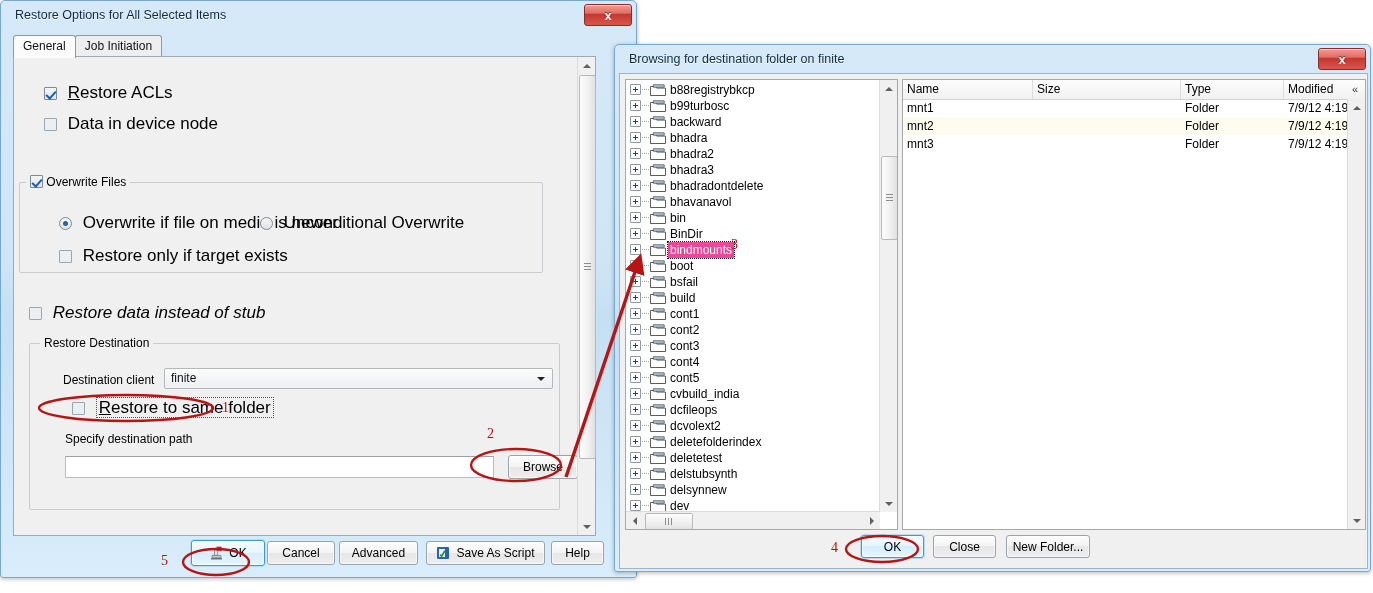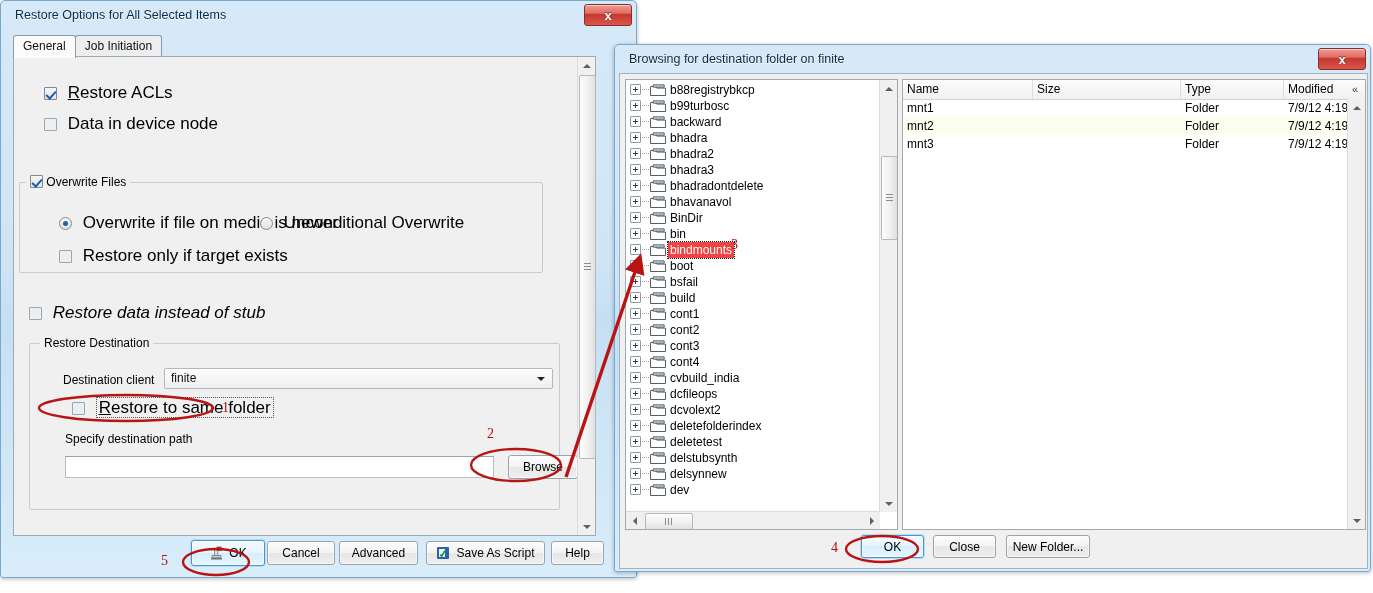--- a/index.html
+++ b/index.html
@@ -148,21 +148,21 @@
   .plus{
     position:absolute;left:4px;top:2px;width:11px;height:11px;box-sizing:border-box;
     border:1px solid #8a9bab;background:#fff;border-radius:1px;
   }
   .plus:before{content:"";position:absolute;left:2px;top:4px;width:5px;height:1px;background:#3c3c3c;}
   .plus:after{content:"";position:absolute;left:4px;top:2px;width:1px;height:5px;background:#3c3c3c;}
   .dots{position:absolute;left:16px;top:7px;width:7px;height:1px;
     background:repeating-linear-gradient(to right,#a0a0a0 0 1px,transparent 1px 2px);}
   .folder{position:absolute;left:24px;top:2px;width:16px;height:12px;}
   .tlabel{position:absolute;left:44px;top:0;font-size:12px;}
-  .tlabel.sel{background:#ef4444;color:#fff;outline:1px dotted #1a1a1a;padding:0 2px;left:42px;}
+  .tlabel.sel{background:#ec4899;color:#fff;outline:1px dotted #1a1a1a;padding:0 2px;left:42px;}
 
   
   .listwrap{position:absolute;border:1px solid #a6a9ac;background:#fff;overflow:hidden;}
   .lhead{
     height:19px;background:linear-gradient(to bottom,#fdfdfd,#f1f1f1);
     border-bottom:1px solid #d2d2d2;position:relative;
   }
   .lhead .hc{position:absolute;top:0;height:19px;line-height:19px;font-size:12px;padding-left:4px;
     border-right:1px solid #dcdcdc;box-sizing:border-box;}
   .lrow{height:18px;line-height:18px;position:relative;font-size:12px;}
@@ -383,38 +383,38 @@
               </svg></span>
             <span class="tlabel">bhavanavol</span>
           </div>
           <div class="trow">
             <span class="plus"></span>
             <span class="dots"></span>
             <span class="folder"><svg width="16" height="12" viewBox="0 0 16 12">
                 <path d="M0.5 2.5 h5 l1.3 1.6 h8.7 v7.4 h-15 z" fill="#ffffff" stroke="#4a4a4a" stroke-width="0.9"></path>
                 <path d="M3.2 0.8 h11 v2.4 h-11 z" fill="#b9d6f2" stroke="#4a4a4a" stroke-width="0.8"></path>
               </svg></span>
+            <span class="tlabel">bin</span>
+          </div>
+          <div class="trow">
+            <span class="plus"></span>
+            <span class="dots"></span>
+            <span class="folder"><svg width="16" height="12" viewBox="0 0 16 12">
+                <path d="M0.5 2.5 h5 l1.3 1.6 h8.7 v7.4 h-15 z" fill="#ffffff" stroke="#4a4a4a" stroke-width="0.9"></path>
+                <path d="M3.2 0.8 h11 v2.4 h-11 z" fill="#b9d6f2" stroke="#4a4a4a" stroke-width="0.8"></path>
+              </svg></span>
             <span class="tlabel">BinDir</span>
           </div>
           <div class="trow">
             <span class="plus"></span>
             <span class="dots"></span>
             <span class="folder"><svg width="16" height="12" viewBox="0 0 16 12">
                 <path d="M0.5 2.5 h5 l1.3 1.6 h8.7 v7.4 h-15 z" fill="#ffffff" stroke="#4a4a4a" stroke-width="0.9"></path>
                 <path d="M3.2 0.8 h11 v2.4 h-11 z" fill="#b9d6f2" stroke="#4a4a4a" stroke-width="0.8"></path>
               </svg></span>
-            <span class="tlabel">bin</span>
-          </div>
-          <div class="trow">
-            <span class="plus"></span>
-            <span class="dots"></span>
-            <span class="folder"><svg width="16" height="12" viewBox="0 0 16 12">
-                <path d="M0.5 2.5 h5 l1.3 1.6 h8.7 v7.4 h-15 z" fill="#ffffff" stroke="#4a4a4a" stroke-width="0.9"></path>
-                <path d="M3.2 0.8 h11 v2.4 h-11 z" fill="#b9d6f2" stroke="#4a4a4a" stroke-width="0.8"></path>
-              </svg></span>
             <span class="tlabel sel">bindmounts</span>
           </div>
           <div class="trow">
             <span class="plus"></span>
             <span class="dots"></span>
             <span class="folder"><svg width="16" height="12" viewBox="0 0 16 12">
                 <path d="M0.5 2.5 h5 l1.3 1.6 h8.7 v7.4 h-15 z" fill="#ffffff" stroke="#4a4a4a" stroke-width="0.9"></path>
                 <path d="M3.2 0.8 h11 v2.4 h-11 z" fill="#b9d6f2" stroke="#4a4a4a" stroke-width="0.8"></path>
               </svg></span>
             <span class="tlabel">boot</span>
@@ -465,20 +465,29 @@
             <span class="tlabel">cont3</span>
           </div>
           <div class="trow">
             <span class="plus"></span>
             <span class="dots"></span>
             <span class="folder"><svg width="16" height="12" viewBox="0 0 16 12">
                 <path d="M0.5 2.5 h5 l1.3 1.6 h8.7 v7.4 h-15 z" fill="#ffffff" stroke="#4a4a4a" stroke-width="0.9"></path>
                 <path d="M3.2 0.8 h11 v2.4 h-11 z" fill="#b9d6f2" stroke="#4a4a4a" stroke-width="0.8"></path>
               </svg></span>
             <span class="tlabel">cont4</span>
+          </div>
+          <div class="trow">
+            <span class="plus"></span>
+            <span class="dots"></span>
+            <span class="folder"><svg width="16" height="12" viewBox="0 0 16 12">
+                <path d="M0.5 2.5 h5 l1.3 1.6 h8.7 v7.4 h-15 z" fill="#ffffff" stroke="#4a4a4a" stroke-width="0.9"></path>
+                <path d="M3.2 0.8 h11 v2.4 h-11 z" fill="#b9d6f2" stroke="#4a4a4a" stroke-width="0.8"></path>
+              </svg></span>
+            <span class="tlabel">cont5</span>
           </div>
           <div class="trow">
             <span class="plus"></span>
             <span class="dots"></span>
             <span class="folder"><svg width="16" height="12" viewBox="0 0 16 12">
                 <path d="M0.5 2.5 h5 l1.3 1.6 h8.7 v7.4 h-15 z" fill="#ffffff" stroke="#4a4a4a" stroke-width="0.9"></path>
                 <path d="M3.2 0.8 h11 v2.4 h-11 z" fill="#b9d6f2" stroke="#4a4a4a" stroke-width="0.8"></path>
               </svg></span>
             <span class="tlabel">cvbuild_india</span>
           </div>

